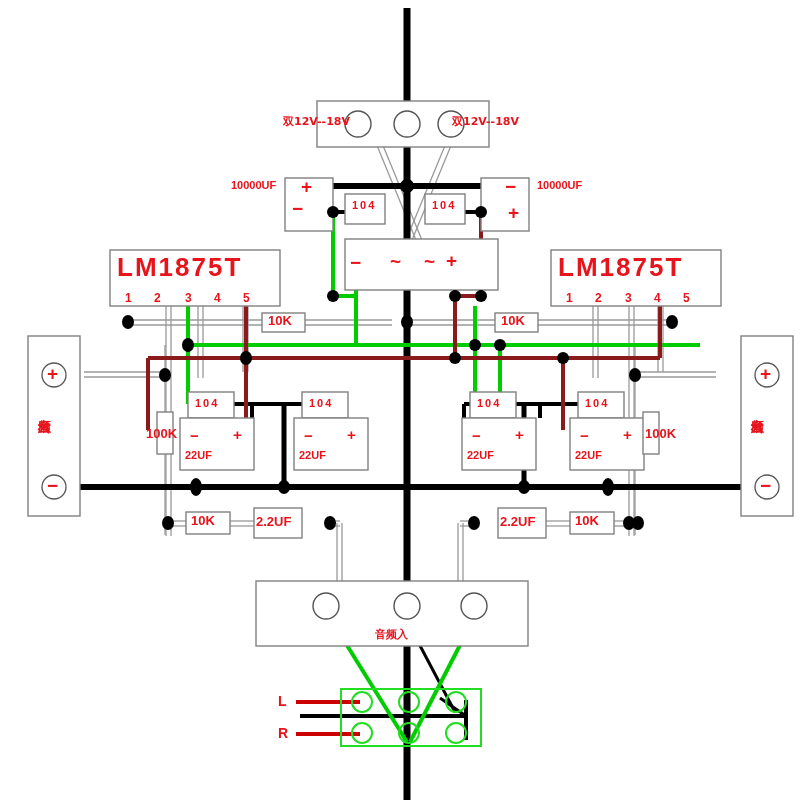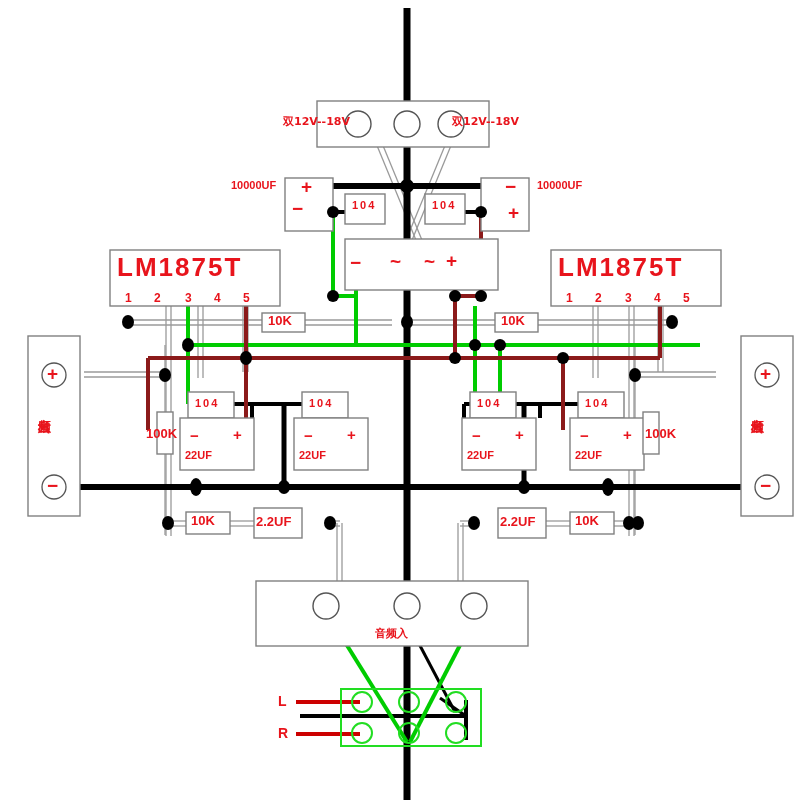--- a/index.html
+++ b/index.html
@@ -331,18 +331,18 @@
 <div class="lbl t-sm" style="left:585px;top:398px;letter-spacing:2px;">104</div>
 <div class="lbl t-sign-sm" style="left:580px;top:428px;">−</div>
 <div class="lbl t-sign-sm" style="left:623px;top:427px;">+</div>
 <div class="lbl t-big" style="left:575px;top:450px;">22UF</div>
 
 <div class="lbl t-mid" style="left:191px;top:514px;">10K</div>
 <div class="lbl t-mid" style="left:256px;top:515px;">2.2UF</div>
 <div class="lbl t-mid" style="left:575px;top:514px;">10K</div>
 <div class="lbl t-mid" style="left:500px;top:515px;">2.2UF</div>
 
-<div class="lbl lbl-cn t-big" style="left:375px;top:629px;font-family:Liberation Mono, monospace;">音频入</div>
+<div class="lbl lbl-cn t-big" style="left:375px;top:629px;">音频入</div>
 
 <div class="lbl t-lr" style="left:278px;top:694px;">L</div>
 <div class="lbl t-lr" style="left:278px;top:726px;">R</div>
 
 </div>
 
 </body></html>

